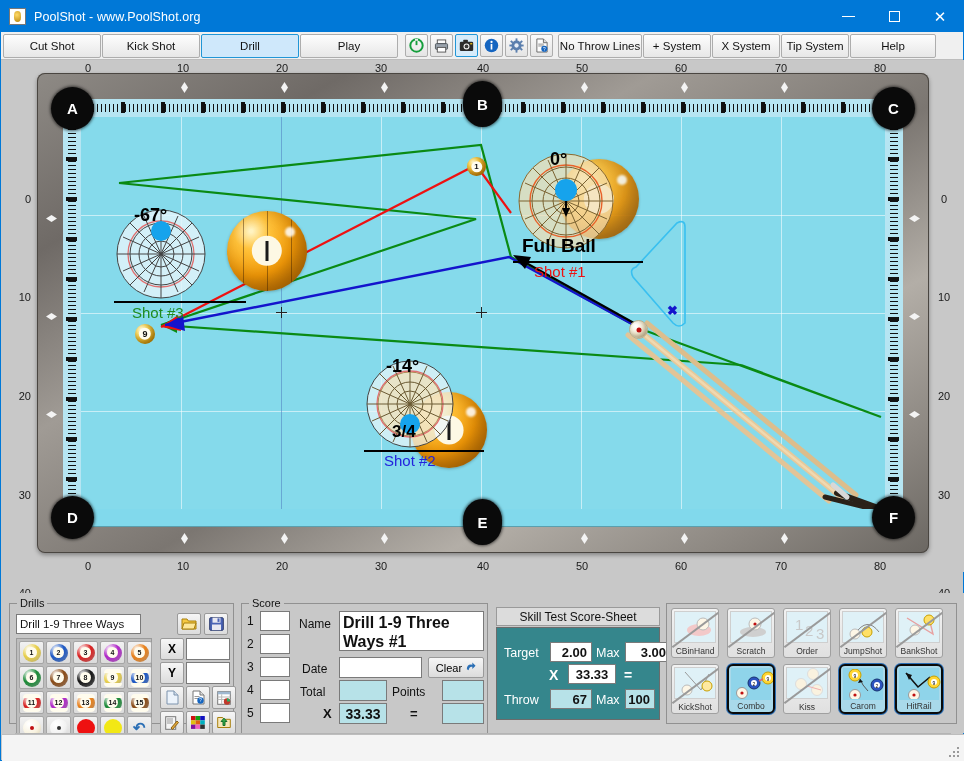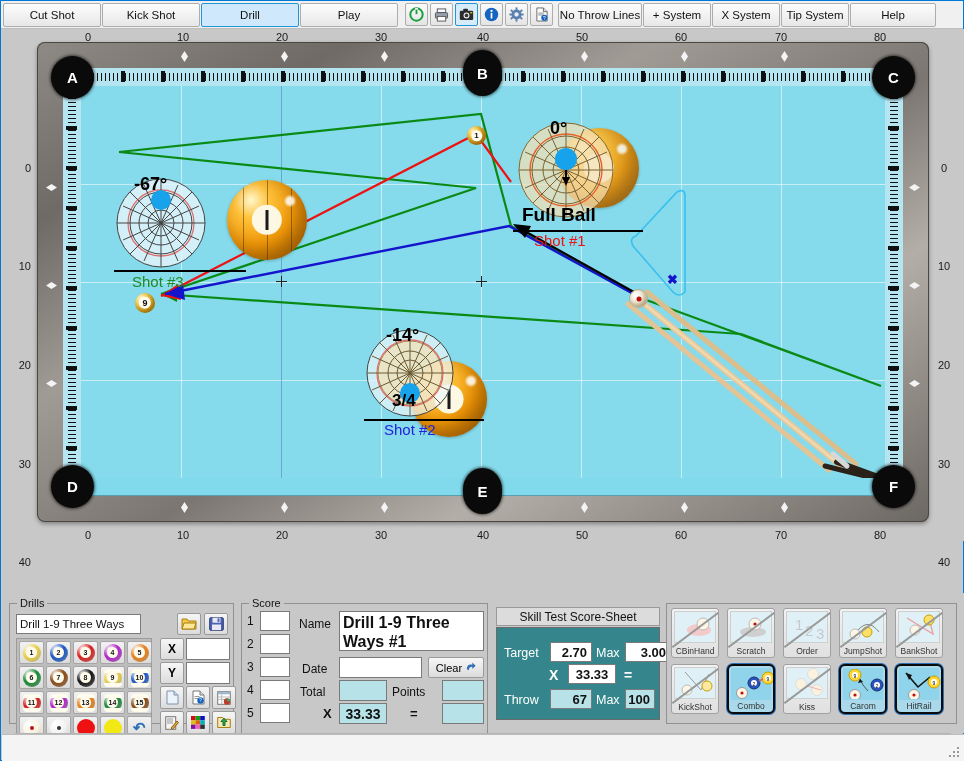--- a/index.html
+++ b/index.html
@@ -423,20 +423,35 @@
     position: absolute; left: 14px; top: 732px; width: 936px; height: 7px;
     background: #d6d6d6; border: 1px solid #b4b4b4;
   }
   .scrollstrip b { position: absolute; left: 0; top: 0; height: 5px; width: 215px; background: #8c8c8c; }
 </style>
 </head>
 <body>
 
 <div id="app">
 
+  <div class="titlebar">
+    <div class="title-icon"></div>
+    <div class="title-text">PoolShot - www.PoolShot.org</div>
+    <div class="winbtns">
+      <div class="winbtn">
+          <span class="wb-min"></span>
+        </div>
+      <div class="winbtn">
+          <span class="wb-max"></span>
+        </div>
+      <div class="winbtn close">
+          <span class="wb-close">✕</span>
+        </div>
+    </div>
+  </div>
 
   <div class="toolbar">
     <div class="tbtn wide">Cut Shot</div>
     <div class="tbtn wide">Kick Shot</div>
     <div class="tbtn wide sel">Drill</div>
     <div class="tbtn wide">Play</div>
 
     <div class="icongroup">
       <div class="ibtn">
         <svg width="15" height="15" viewBox="0 0 16 16">
@@ -1557,21 +1572,21 @@
 
       <div class="lbl" style="left:81px;top:102px;font-weight:700;font-size:13px;">X</div>
       <div class="cyanfield" style="position:absolute;left:97px;top:99px;width:48px;height:21px;justify-content:center;font-size:14px;">33.33</div>
       <div class="lbl" style="left:168px;top:102px;font-weight:700;font-size:13px;">=</div>
       <div class="cyanfield" style="position:absolute;left:200px;top:99px;width:42px;height:21px;"></div>
     </div>
 
     <div class="skill-head" style="left:495px;top:14px;width:164px;height:19px;">Skill Test Score-Sheet</div>
     <div class="skillpanel" style="left:495px;top:34px;width:164px;height:93px;">
       <div class="skill-lbl" style="left:7px;top:18px;text-align:center;">Target</div>
-      <div class="whitefield" style="position:absolute;left:53px;top:14px;width:42px;height:20px;">2.70</div>
+      <div class="whitefield" style="position:absolute;left:53px;top:14px;width:42px;height:20px;">2.00</div>
       <div class="skill-lbl" style="left:99px;top:18px;">Max</div>
       <div class="whitefield" style="position:absolute;left:128px;top:14px;width:46px;height:20px;">3.00</div>
 
       <div class="skill-lbl" style="left:52px;top:39px;font-weight:700;font-size:14px;">X</div>
       <div class="whitefield" style="position:absolute;left:71px;top:36px;width:48px;height:20px;justify-content:center;">33.33</div>
       <div class="skill-lbl" style="left:127px;top:39px;font-weight:700;font-size:14px;">=</div>
 
       <div class="skill-lbl" style="left:7px;top:65px;">Throw</div>
       <div class="cyanfield" style="position:absolute;left:53px;top:61px;width:42px;height:20px;font-size:13px;">67</div>
       <div class="skill-lbl" style="left:99px;top:65px;">Max</div>

